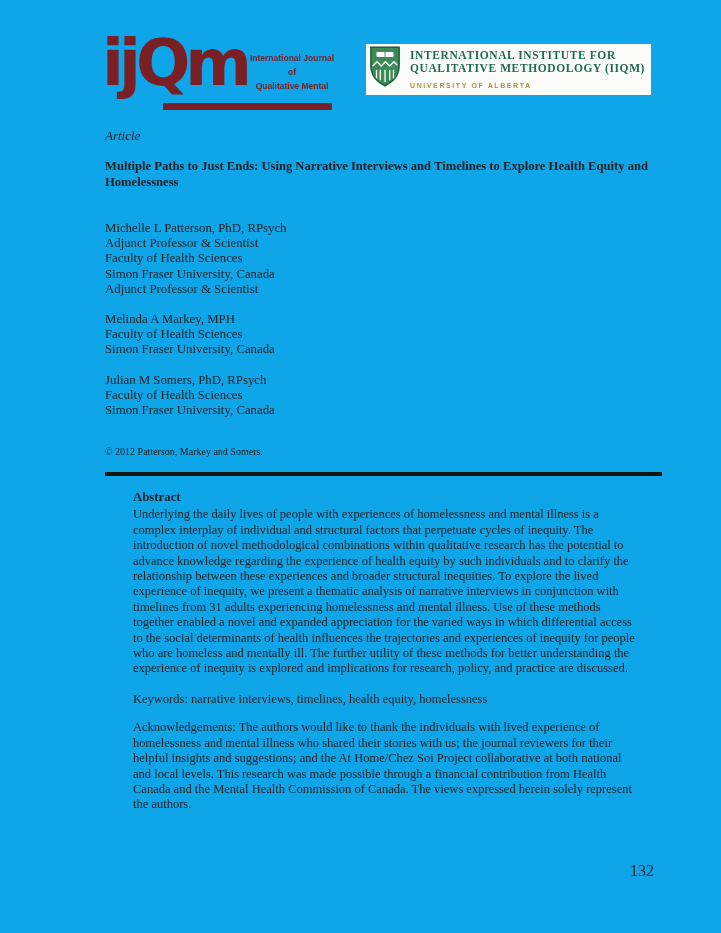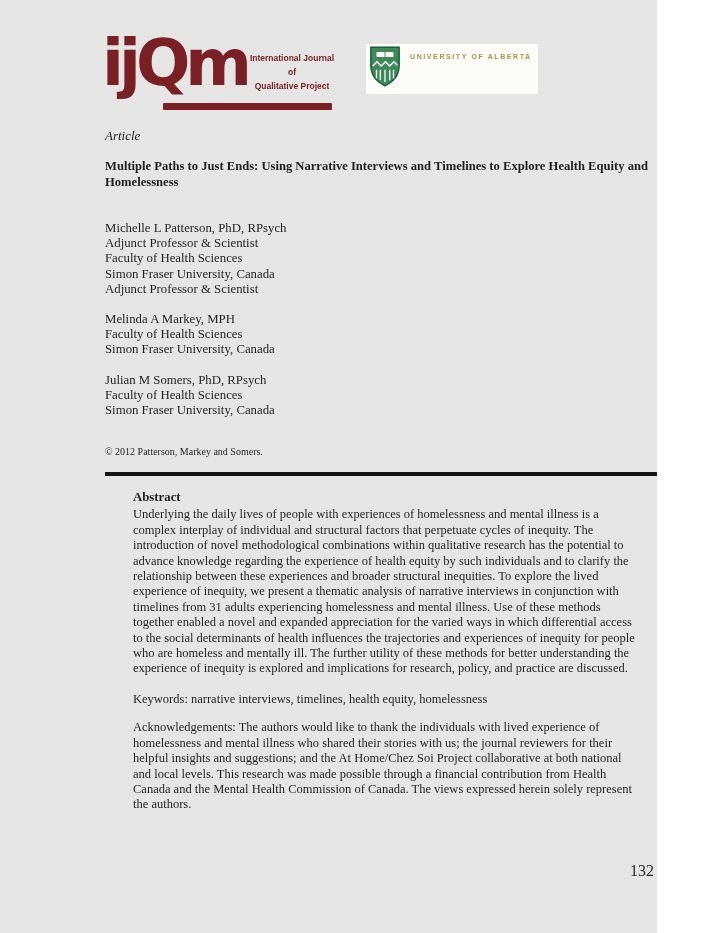--- a/index.html
+++ b/index.html
@@ -1,20 +1,20 @@
 <!DOCTYPE html>
 <html><head>
 <meta charset="utf-8">
 <style>
   * { margin:0; padding:0; box-sizing:border-box; }
   html,body { background:#ffffff; }
   .page {
     position:relative;
-    width:657px; height:933px;
-    background:#e5e5e5;
+    width:721px; height:933px;
+    background:#0ea5e9;
     font-family:"Liberation Serif", serif;
     color:#1f1f1f;
     overflow:hidden;
   }
 
   
   .ijqm-logo { position:absolute; left:105px; top:45px; width:228px; height:68px; }
   .ijqm-letters {
     position:absolute; left:-3px; top:-14px;
     font-family:"DejaVu Sans", sans-serif;
@@ -67,39 +67,43 @@
 <body>
 
 <div class="page">
 
   <div class="ijqm-logo">
     <span class="ijqm-letters">ijQm</span>
     <div class="ijqm-bar"></div>
     <div class="ijqm-name">
       <div>International Journal</div>
       <div>of</div>
-      <div>Qualitative Project</div>
+      <div>Qualitative Mental</div>
     </div>
   </div>
 
   <div class="iiqm-logo">
     <svg class="iiqm-crest" width="34" height="42" viewBox="0 0 36 44">
       <path d="M3 1 h30 v19 c0 12 -6.5 17.5 -15 22 C9.5 37.5 3 32 3 20 Z" fill="#3b8a57" stroke="#1d5c38" stroke-width="1.5"></path>
       <rect x="9" y="6" width="18" height="5.5" fill="#ffffff" rx="0.8"></rect>
       <line x1="18" y1="6" x2="18" y2="11.5" stroke="#3b8a57" stroke-width="1"></line>
       <path d="M5 21 l4.5 -4.5 l4.5 4.5 l4.5 -4.5 l4.5 4.5 l4.5 -4.5 l3.5 3.5" fill="none" stroke="#ffffff" stroke-width="1.6"></path>
       <g stroke="#ffffff" stroke-width="1.4">
         <line x1="9" y1="25" x2="9" y2="34"></line>
         <line x1="13" y1="25" x2="13" y2="36"></line>
         <line x1="18" y1="25" x2="18" y2="38"></line>
         <line x1="23" y1="25" x2="23" y2="36"></line>
         <line x1="27" y1="25" x2="27" y2="34"></line>
       </g>
     </svg>
     <div>
+      <div class="iiqm-lines">
+        <div>INTERNATIONAL INSTITUTE FOR</div>
+        <div>QUALITATIVE METHODOLOGY (IIQM)</div>
+      </div>
       <div class="iiqm-univ">UNIVERSITY OF ALBERTA</div>
     </div>
   </div>
 
   <div class="article-label">Article</div>
 
   <h1 class="article-title">Multiple Paths to Just Ends: Using Narrative Interviews and Timelines to Explore Health Equity and Homelessness</h1>
 
   <div class="authors">
     <div class="author-block">

